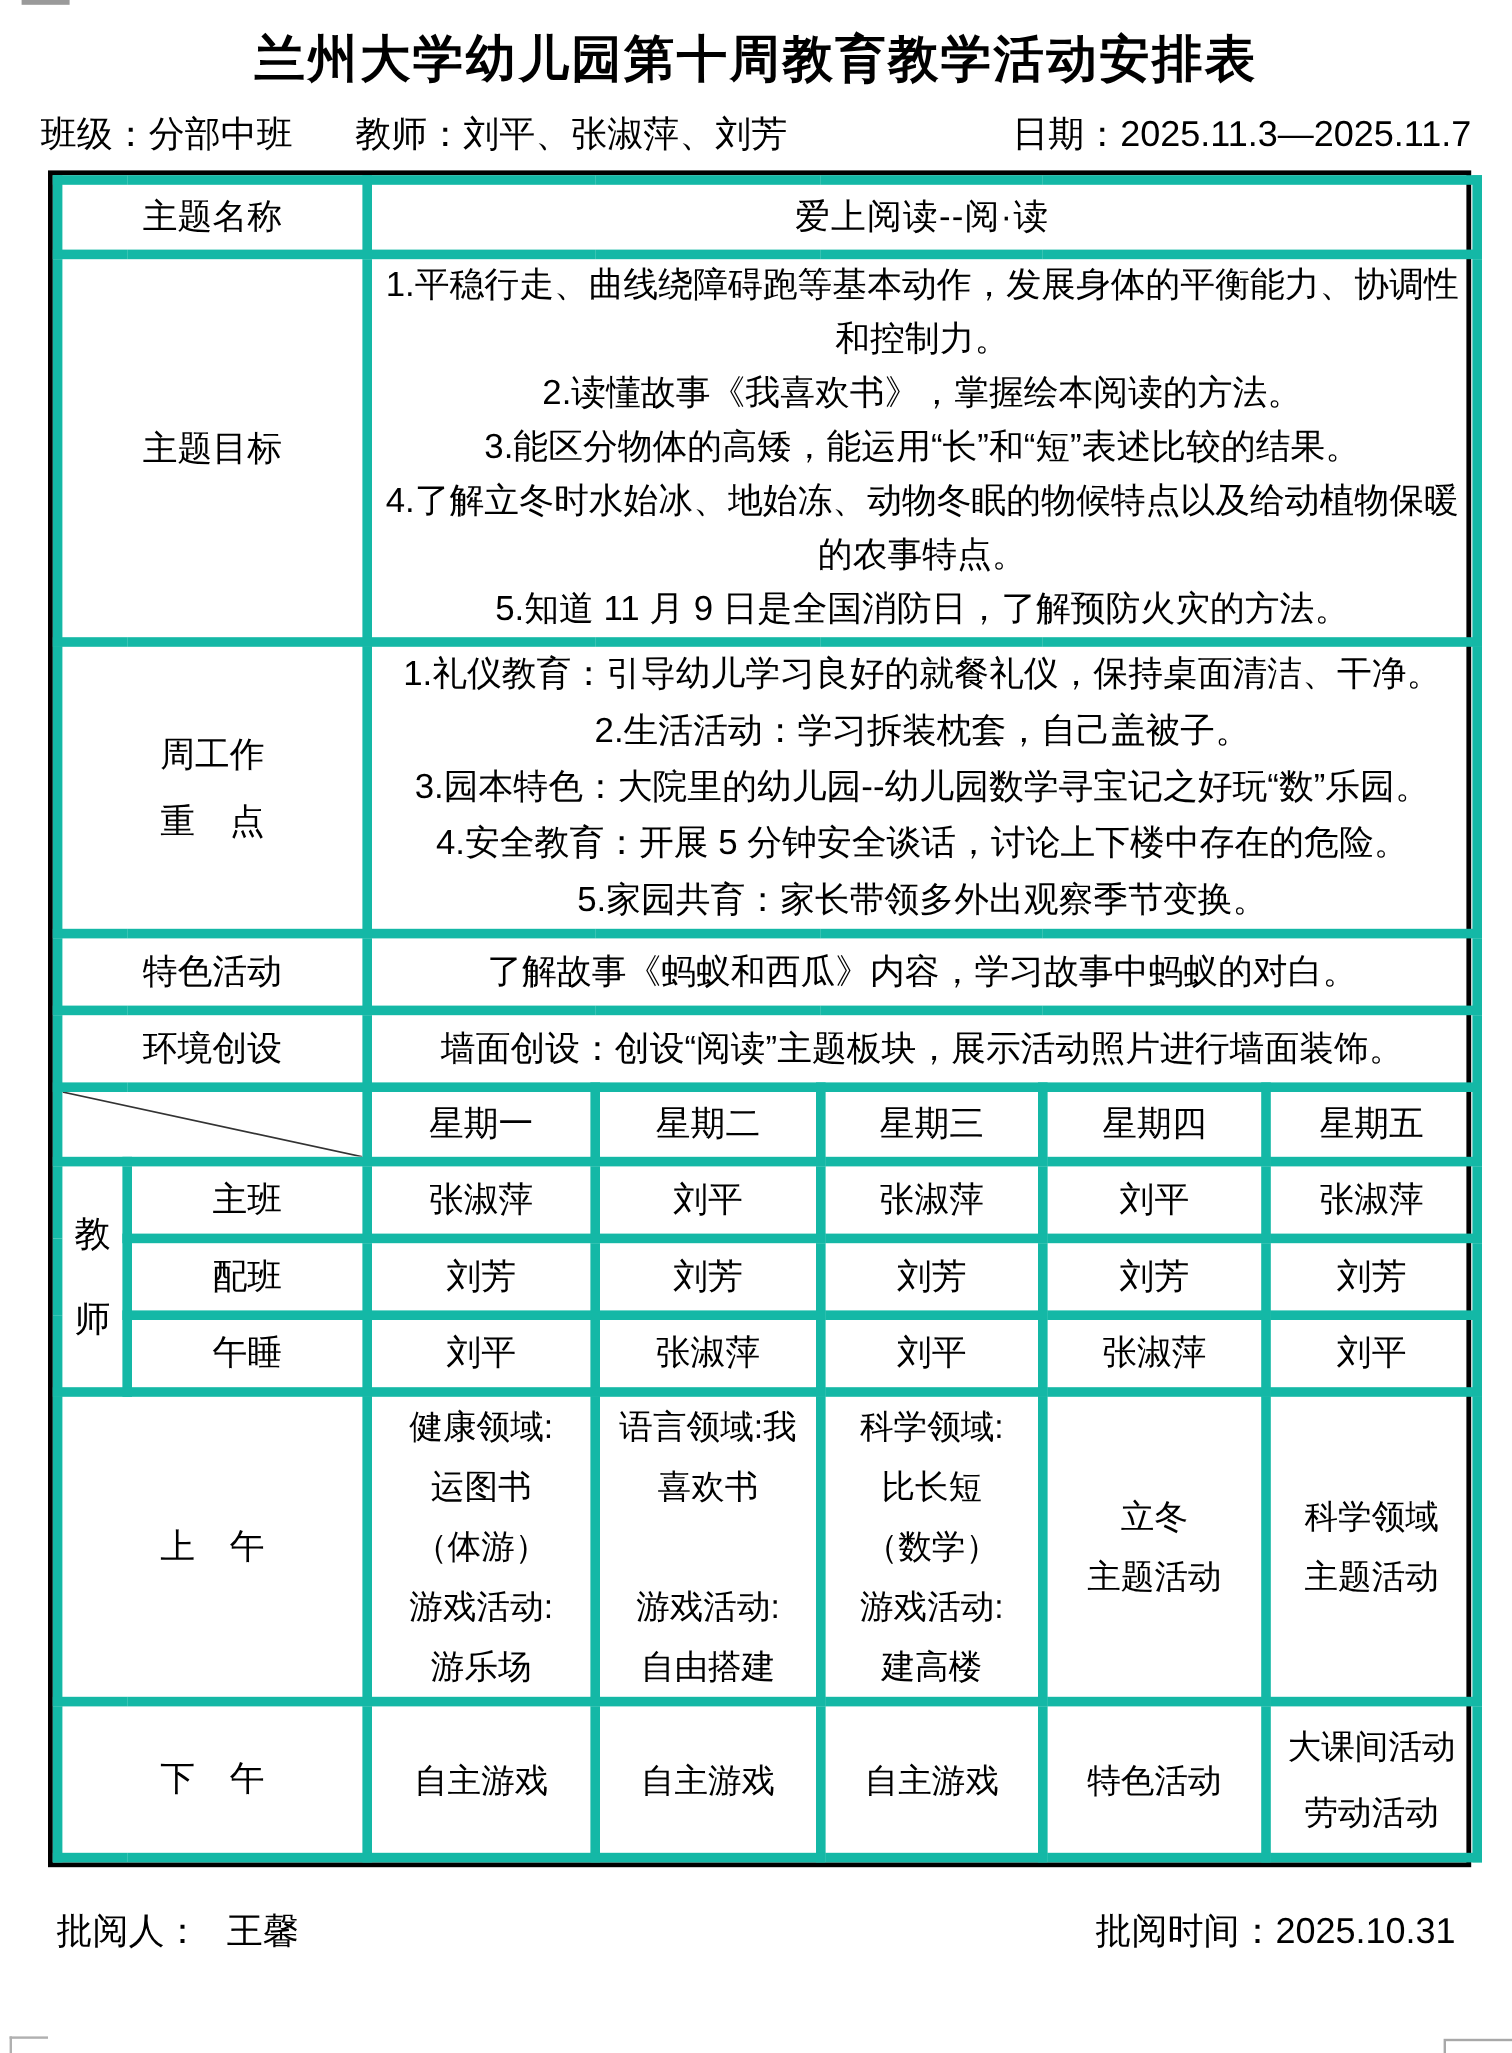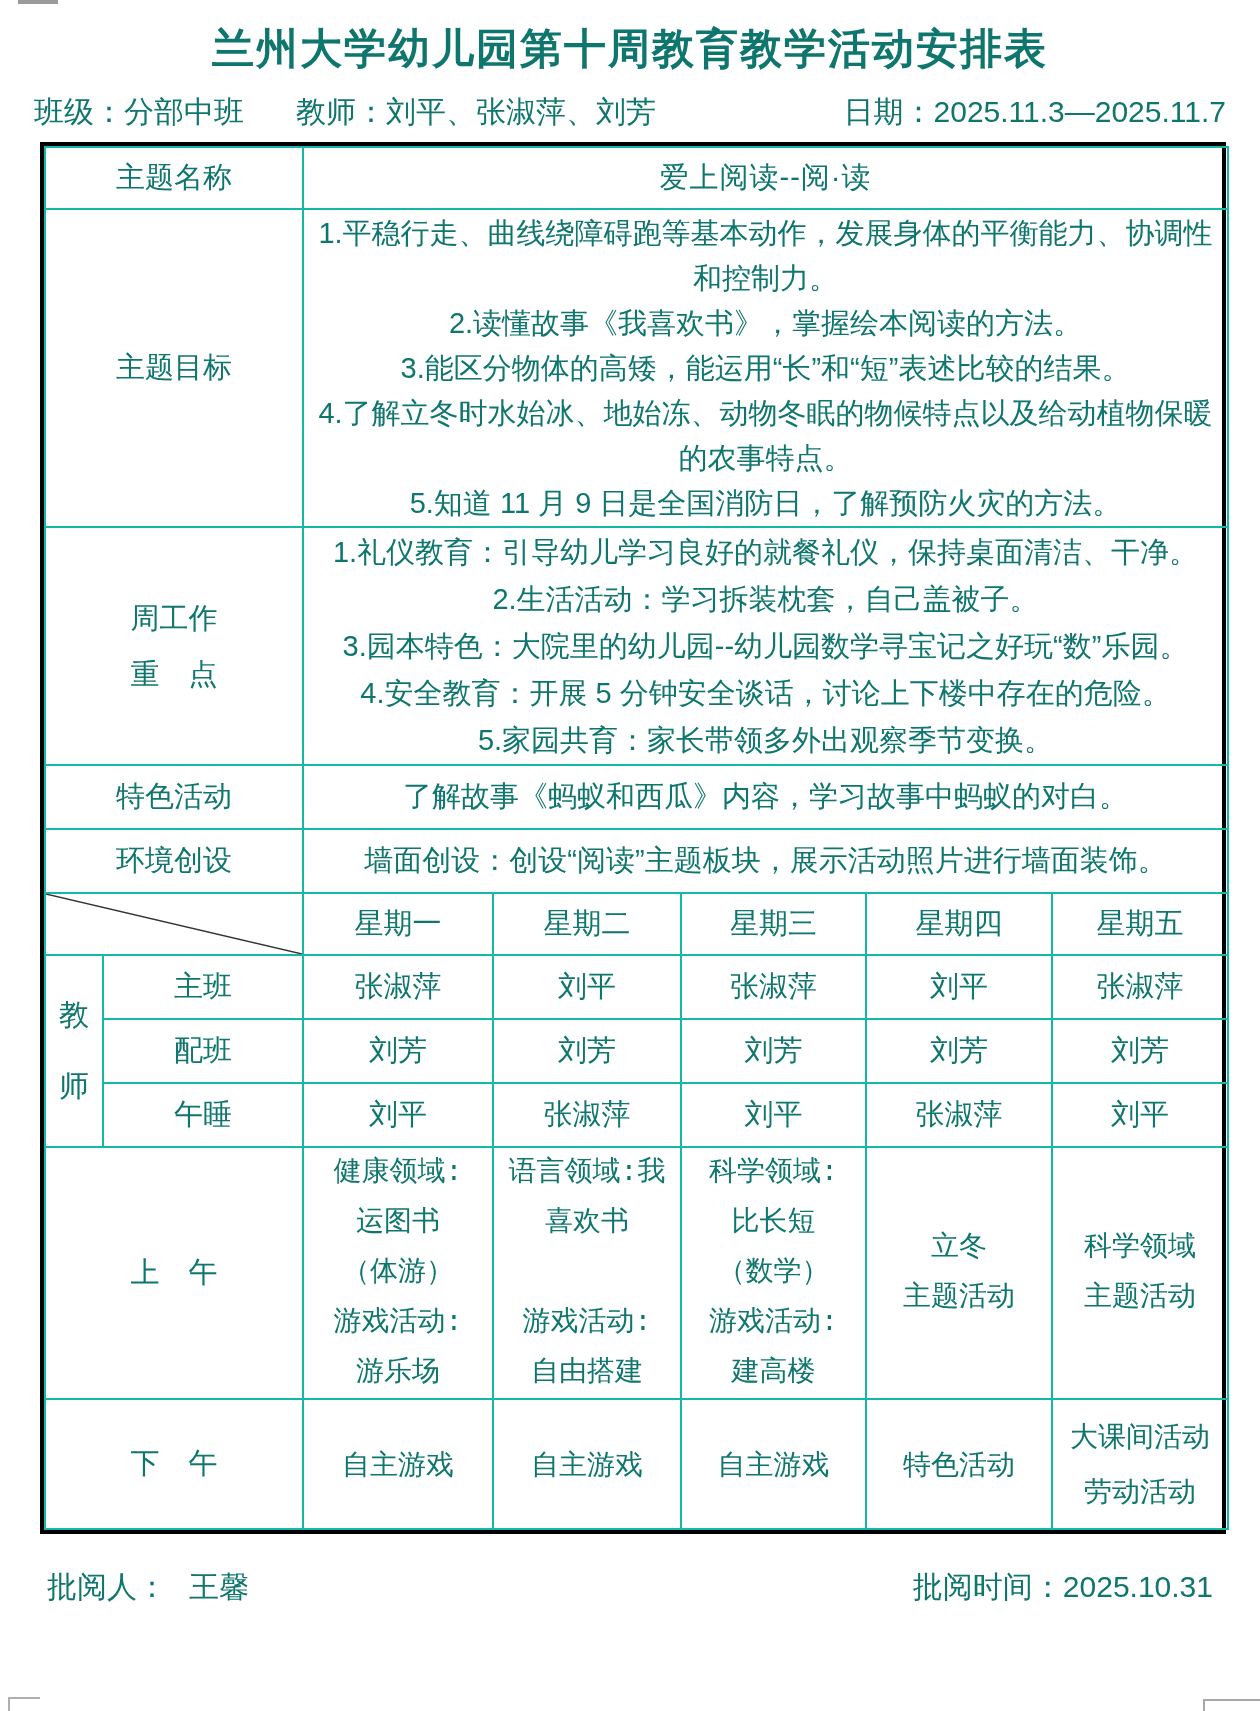--- a/index.html
+++ b/index.html
@@ -1,21 +1,21 @@
 <!DOCTYPE html>
 <html><head>
 <meta charset="utf-8">
 <style>
   html,body{margin:0;padding:0;background:#e9e9e9;}
   .page{
     position:relative;
     width:1260px;height:1711px;
     background:#ffffff;
     font-family:"Liberation Sans","DejaVu Sans",sans-serif;
-    color:#0f766e;
+    color:#000000;
     overflow:hidden;
   }
   .doc-title{
     text-align:center;
     font-size:42px;font-weight:bold;letter-spacing:2px;
     padding-top:16px;height:66px;line-height:66px;
   }
   .info-row{
     display:flex;align-items:center;
     padding:0 34px;margin-top:8px;height:44px;
@@ -24,21 +24,21 @@
   .info-teachers{margin-left:52px;}
   .info-date{margin-left:auto;}
   .tbl-wrap{
     margin:8px 34px 0 40px;
     border:4px solid #000;
   }
   table.sched{
     width:100%;border-collapse:collapse;table-layout:fixed;
   }
   table.sched td{
-    border:2px solid #14b8a6;
+    border:8px solid #14b8a6;
     font-size:29px;
     text-align:center;vertical-align:middle;
     padding:0;
     overflow:hidden;
   }
   td.lbl{font-size:29px;}
   td.content-left{
     text-align:left;padding:6px 10px 6px 14px;
   }
   .pline{line-height:45px;}
@@ -49,21 +49,21 @@
   .diag-cell{position:relative;}
   .diag-cell svg{position:absolute;left:0;top:0;width:100%;height:100%;display:block;}
   .vert-label{
     display:flex;flex-direction:column;align-items:center;justify-content:center;
     gap:30px;font-size:30px;
   }
   .mcell{
     display:flex;flex-direction:column;justify-content:center;
     font-size:28px;
   }
-  .mline{height:50px;line-height:50px;font-family:Liberation Mono, monospace;}
+  .mline{height:50px;line-height:50px;}
   .aline{height:55px;line-height:55px;}
   .footer-row{
     display:flex;align-items:center;
     padding:0 47px;margin-top:30px;height:46px;
     font-size:30px;
   }
   .footer-reviewer-value{margin-left:22px;}
   .footer-right{margin-left:auto;}
   
   .artifact-top{position:absolute;left:18px;top:0;width:40px;height:4px;background:#9a9a9a;}

